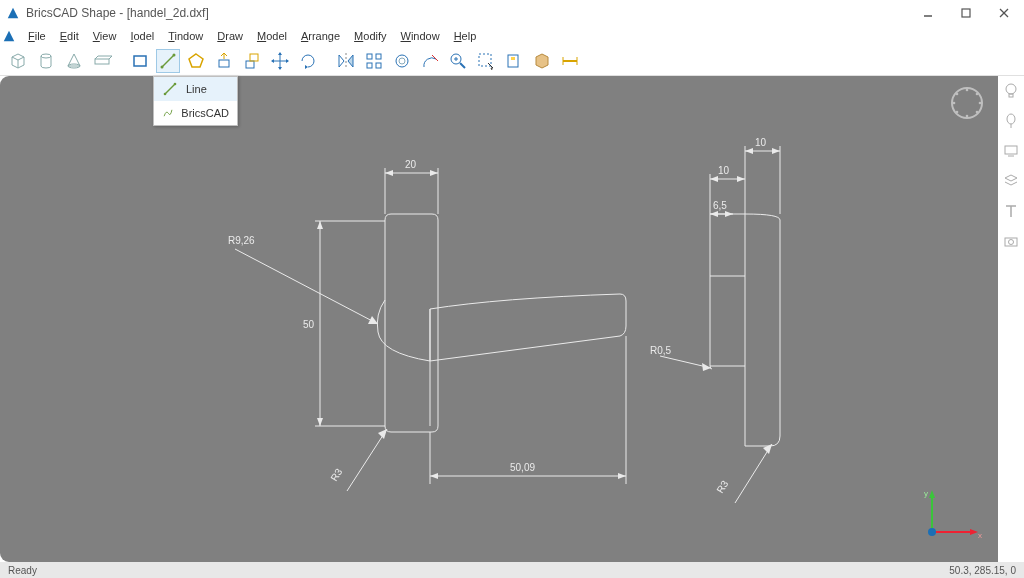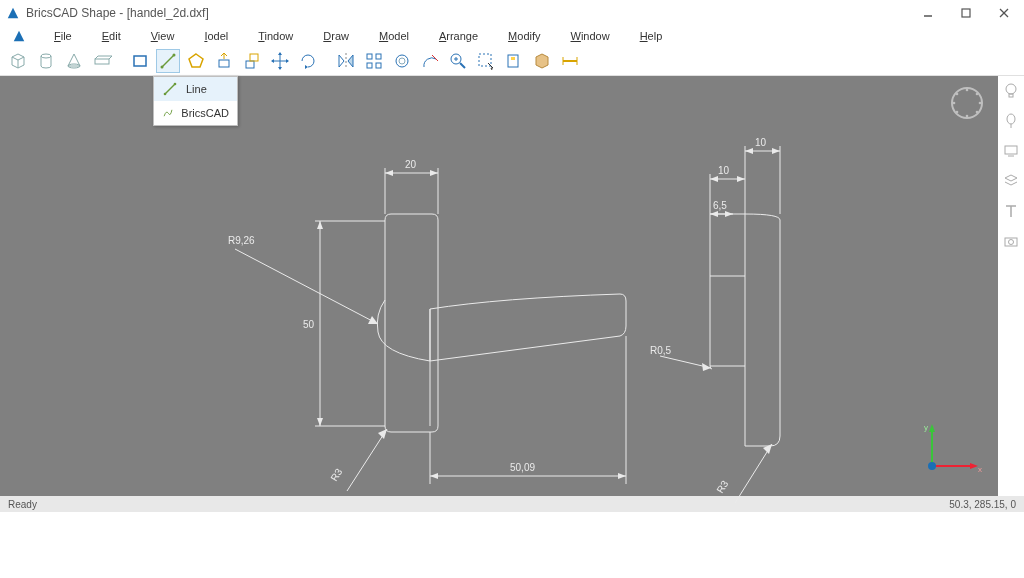--- a/index.html
+++ b/index.html
@@ -2,30 +2,30 @@
 <html><head>
 <meta charset="utf-8">
 <style>
   * { box-sizing: border-box; margin: 0; padding: 0; font-family: "Segoe UI", Tahoma, sans-serif; }
   body { width: 1024px; height: 578px; overflow: hidden; background: #fff; font-size: 11px; color: #333; }
   .titlebar { height: 26px; display: flex; align-items: center; padding: 0 6px; background: #fff; }
   .titlebar .logo { width: 14px; height: 14px; margin-right: 6px; display:flex; align-items:center; justify-content:center; }
   .titlebar .title { flex: 1; font-size: 12px; color:#555; }
   .winbtns { display:flex; gap: 18px; padding-right:4px; }
   .winbtn { width:20px; height:20px; display:flex; align-items:center; justify-content:center; color:#555; }
-  .menubar { height: 20px; display:flex; align-items:center; padding: 0 12px; gap: 18px; background:#fff; }
+  .menubar { height: 20px; display:flex; align-items:center; padding: 0 2px; gap: 2px; background:#fff; }
   .menubar .mnemonic { text-decoration: underline; }
   .menuitem { padding: 2px 6px; font-size:11px; color:#333; cursor:default; }
   .app-icon { width:14px; height:14px; margin-right:4px; }
   .toolbar { height: 30px; display:flex; align-items:center; padding:0 6px; gap:4px; background:#fff; border-bottom:1px solid #e0e0e0; }
   .tbtn { width:24px; height:24px; display:flex; align-items:center; justify-content:center; border:1px solid transparent; }
   .tbtn.active { background:#e6f2fb; border:1px solid #9ec9e6; }
   .tbtn svg { width:20px; height:20px; }
   .tsep { width:6px; }
-  .stage { position:relative; height: 420px; background:#808080; }
+  .stage { position:relative; height: 486px; background:#808080;border-radius:9px; }
   .dropdown { position:absolute; left:153px; top:0px; width:85px; background:#fff; border:1px solid #bfbfbf; box-shadow:1px 1px 3px rgba(0,0,0,.25); }
   .dd-item { display:flex; align-items:center; gap:8px; padding:4px 8px; font-size:11px; color:#333; }
   .dd-item.sel { background:#e6f2fb; }
   .dd-icon { width:16px; height:16px; display:flex; align-items:center; justify-content:center; }
   .sidepanel { position:absolute; right:0; top:0; width:26px; height:100%; background:#fff; display:flex; flex-direction:column; align-items:center; padding-top:6px; gap:12px; }
   .sidebtn { width:18px; height:18px; display:flex; align-items:center; justify-content:center; color:#888; }
   .viewcube { position:absolute; right:40px; top:10px; width:34px; height:34px; }
   .viewcube circle.outer{ fill:none; stroke:#bfbfbf; stroke-width:2; }
   .viewcube circle.dot{ fill:#bfbfbf; }
   .ucs { position:absolute; right:40px; bottom:20px; width:64px; height:54px; }

